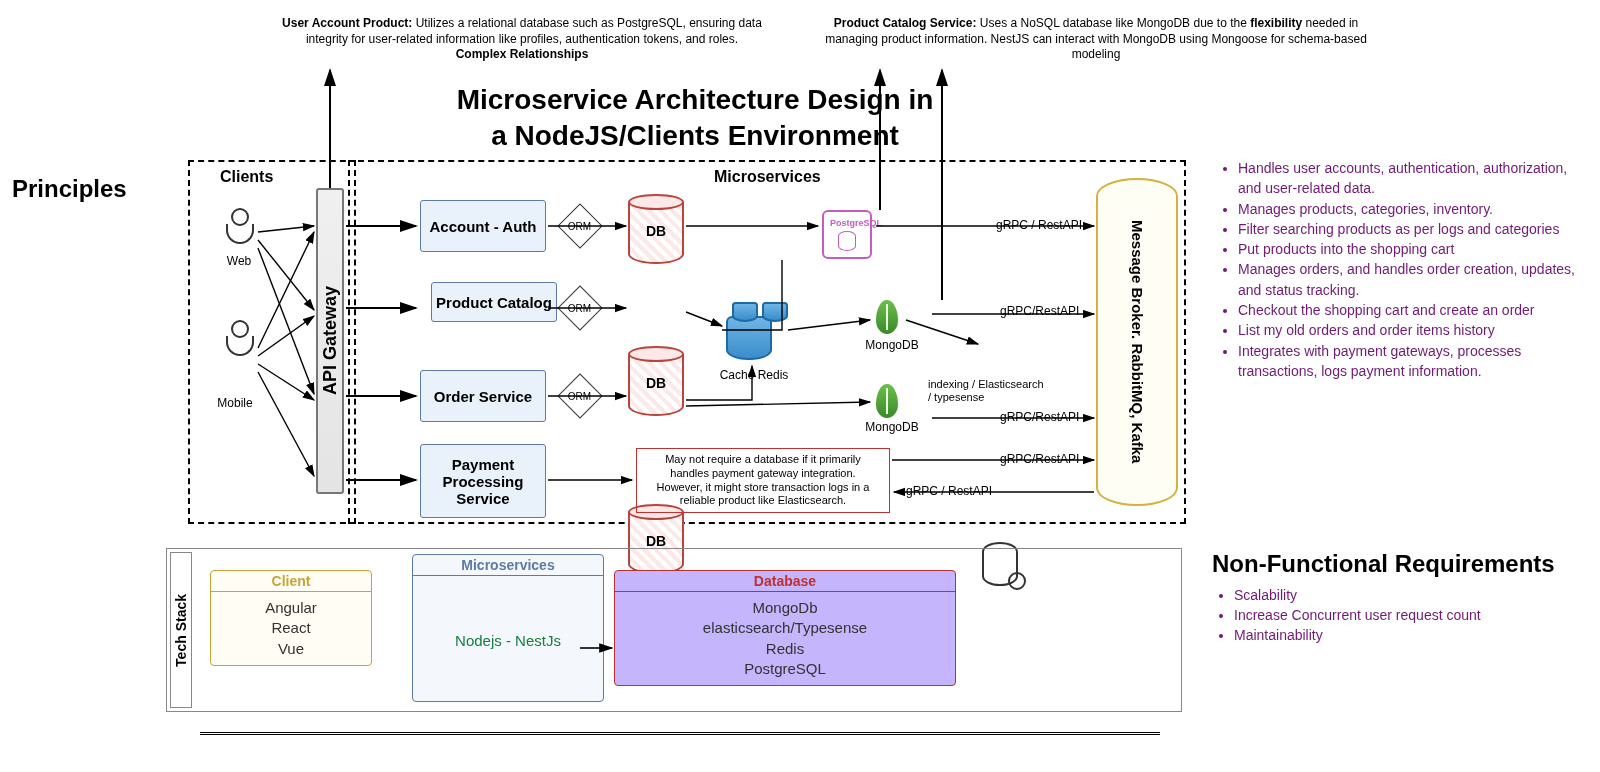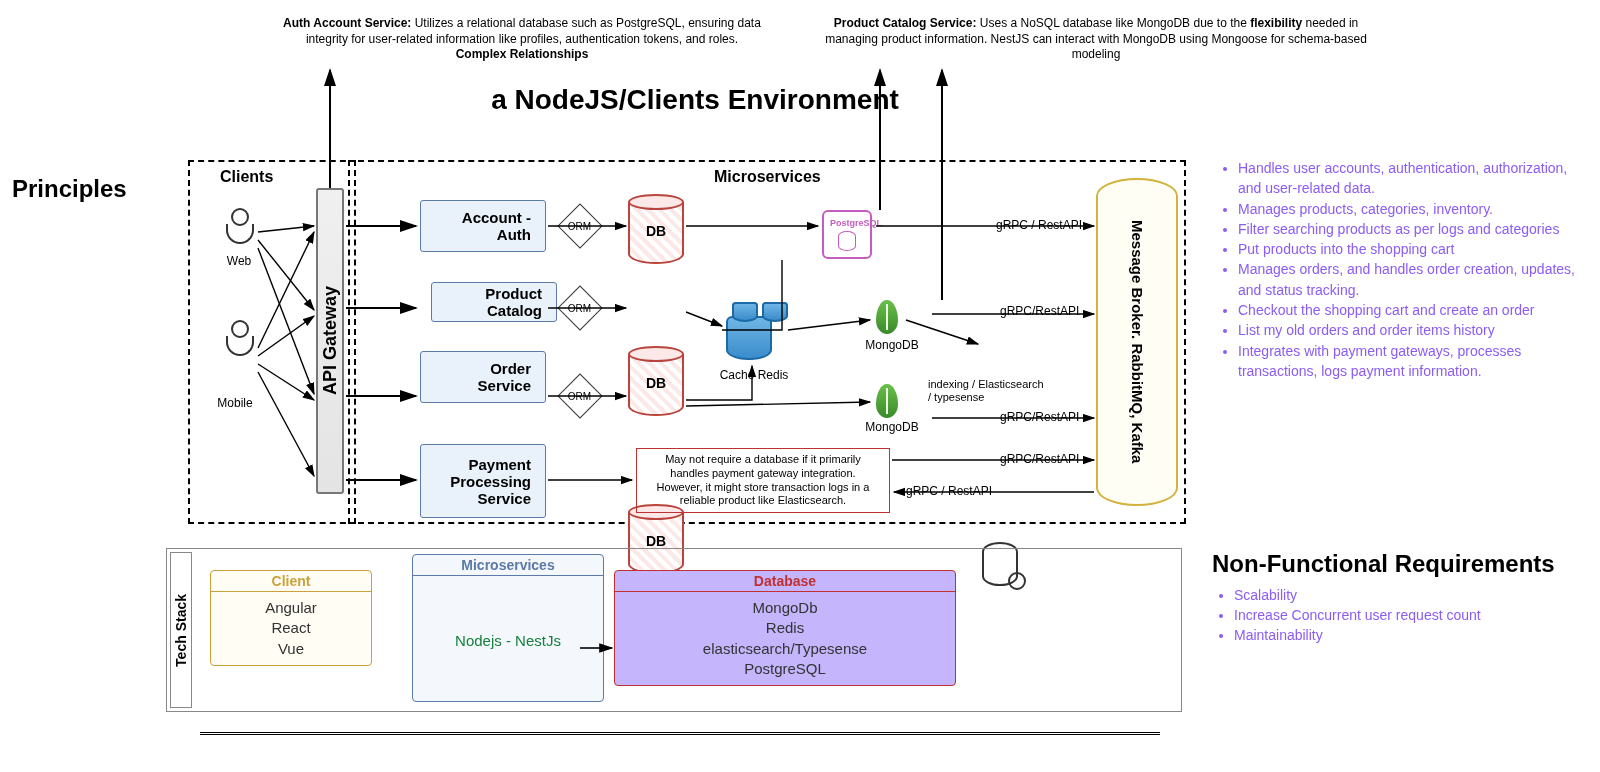--- a/index.html
+++ b/index.html
@@ -3,23 +3,23 @@
 <meta charset="utf-8">
 <style>
   html,body{margin:0;padding:0;background:#fff;font-family:Arial,Helvetica,sans-serif;color:#000;width:1600px;height:772px;overflow:hidden}
   *{box-sizing:border-box}
   .abs{position:absolute}
   .bold{font-weight:700}
   .title{font-size:28px;font-weight:700;text-align:center;line-height:1.3}
   .callout{font-size:12px;line-height:1.3;text-align:center}
   .section-h{font-size:24px;font-weight:700}
   ul{margin:6px 0 0 0;padding-left:22px}
-  li{font-size:14px;line-height:1.45;color:#8b5cf6}
+  li{font-size:14px;line-height:1.45;color:#701a75}
   .dashed-box{border:2px dashed #000}
-  .svc{border:1.5px solid #5c7aa8;background:#e9f2fb;border-radius:3px;display:flex;align-items:center;justify-content:center;text-align:right;font-weight:700;font-size:15px;padding:14px}
+  .svc{border:1.5px solid #5c7aa8;background:#e9f2fb;border-radius:3px;display:flex;align-items:center;justify-content:center;text-align:center;font-weight:700;font-size:15px;padding:2px}
   .orm{border:1px solid #333;transform:rotate(45deg);width:32px;height:32px;display:flex;align-items:center;justify-content:center}
   .orm span{transform:rotate(-45deg);font-size:10px}
   .gw{border:2px solid #777;background:linear-gradient(#f0f0f0,#e4e4e4);border-radius:3px;display:flex;align-items:center;justify-content:center}
   .gw span{writing-mode:vertical-rl;transform:rotate(180deg);font-weight:700;font-size:18px}
   .broker{border:2px solid #d3b23e;border-radius:55px/24px;background:#fffef4;display:flex;align-items:center;justify-content:center}
   .broker span{writing-mode:vertical-rl;font-weight:700;font-size:15px}
   .cyl-db{width:56px;height:70px;position:relative}
   .cyl-db .body{position:absolute;top:8px;bottom:0;left:0;right:0;border:2px solid #b9443d;border-top:none;border-radius:0 0 28px 28px/0 0 10px 10px;background:repeating-linear-gradient(45deg,#fce8e6,#fce8e6 4px,#fff 4px,#fff 8px)}
   .cyl-db .top{position:absolute;top:0;left:0;right:0;height:16px;border:2px solid #b9443d;border-radius:50%;background:#fce8e6}
   .cyl-db .lbl{position:absolute;top:50%;left:50%;transform:translate(-50%,-40%);font-weight:700;font-size:14px}
@@ -40,28 +40,29 @@
   svg{position:absolute;top:0;left:0;pointer-events:none}
   .rule2{border-top:3px double #000;height:0}
   .stick{width:44px}
   .stick .head{width:18px;height:18px;border:2px solid #333;border-radius:50%;margin:0 auto}
   .stick .body{width:28px;height:20px;border:2px solid #333;border-top:none;border-radius:0 0 14px 14px;margin:-2px auto 0 auto}
 </style>
 </head>
 <body>
 
 <div class="abs callout" style="left:278px;top:16px;width:488px">
-  <span class="bold">Auth Account Service:</span><span> Utilizes a relational database such as PostgreSQL, ensuring data integrity for user-related information like profiles, authentication tokens, and roles.</span><br>
+  <span class="bold">User Account Product:</span><span> Utilizes a relational database such as PostgreSQL, ensuring data integrity for user-related information like profiles, authentication tokens, and roles.</span><br>
   <span class="bold">Complex Relationships</span>
 </div>
 <div class="abs callout" style="left:816px;top:16px;width:560px">
   <span class="bold">Product Catalog Service:</span><span> Uses a NoSQL database like MongoDB due to the </span><span class="bold">flexibility</span><span> needed in managing product information. NestJS can interact with MongoDB using Mongoose for schema-based modeling</span>
 </div>
 
 <div class="abs title" style="left:365px;top:82px;width:660px">
+  <div>Microservice Architecture Design in</div>
   <div>a NodeJS/Clients Environment</div>
 </div>
 
 <div class="abs" style="left:12px;top:175px;width:170px">
   <div class="section-h">Principles</div>
 </div>
 
 <div class="abs dashed-box" style="left:188px;top:160px;width:168px;height:364px"></div>
 <div class="abs bold" style="left:220px;top:168px;font-size:16px">Clients</div>
 <div class="abs stick" style="left:218px;top:208px">
@@ -77,21 +78,21 @@
 
 <div class="abs gw" style="left:316px;top:188px;width:28px;height:306px">
     <span>API Gateway</span>
   </div>
 
 <div class="abs dashed-box" style="left:348px;top:160px;width:838px;height:364px"></div>
 <div class="abs bold" style="left:714px;top:168px;font-size:16px">Microservices</div>
 
 <div class="abs svc" style="left:420px;top:200px;width:126px;height:52px">Account - Auth</div>
 <div class="abs svc" style="left:431px;top:282px;width:126px;height:40px">Product Catalog</div>
-<div class="abs svc" style="left:420px;top:351px;width:126px;height:52px">Order Service</div>
+<div class="abs svc" style="left:420px;top:370px;width:126px;height:52px">Order Service</div>
 <div class="abs svc" style="left:420px;top:444px;width:126px;height:74px">Payment Processing Service</div>
 
 <div class="abs orm" style="left:564px;top:210px">
     <span>ORM</span>
   </div>
 <div class="abs orm" style="left:564px;top:292px">
     <span>ORM</span>
   </div>
 <div class="abs orm" style="left:564px;top:380px">
     <span>ORM</span>
@@ -199,22 +200,22 @@
 
 <div class="abs tech-box" style="left:412px;top:554px;width:192px;height:148px;color:#5c7aa8;border-color:#5c7aa8;background:#f4f8fc;display:flex;flex-direction:column">
   <div class="tech-title">Microservices</div>
   <div class="tech-body" style="color:#15803d;flex:1;display:flex;align-items:center;justify-content:center">Nodejs - NestJs</div>
 </div>
 
 <div class="abs tech-box" style="left:614px;top:570px;width:342px;color:#c03030;border-color:#c03030;background:#c4b5fd">
   <div class="tech-title">Database</div>
   <div class="tech-body" style="color:#333">
     <div>MongoDb</div>
+    <div>elasticsearch/Typesense</div>
     <div>Redis</div>
-    <div>elasticsearch/Typesense</div>
     <div>PostgreSQL</div>
   </div>
   <div style="height:6px"></div>
 </div>
 
 <div class="abs rule2" style="left:200px;top:732px;width:960px"></div>
 
 <svg width="1600" height="772">
   <defs>
     <marker id="ah" markerWidth="10" markerHeight="10" refX="8" refY="3" orient="auto">

